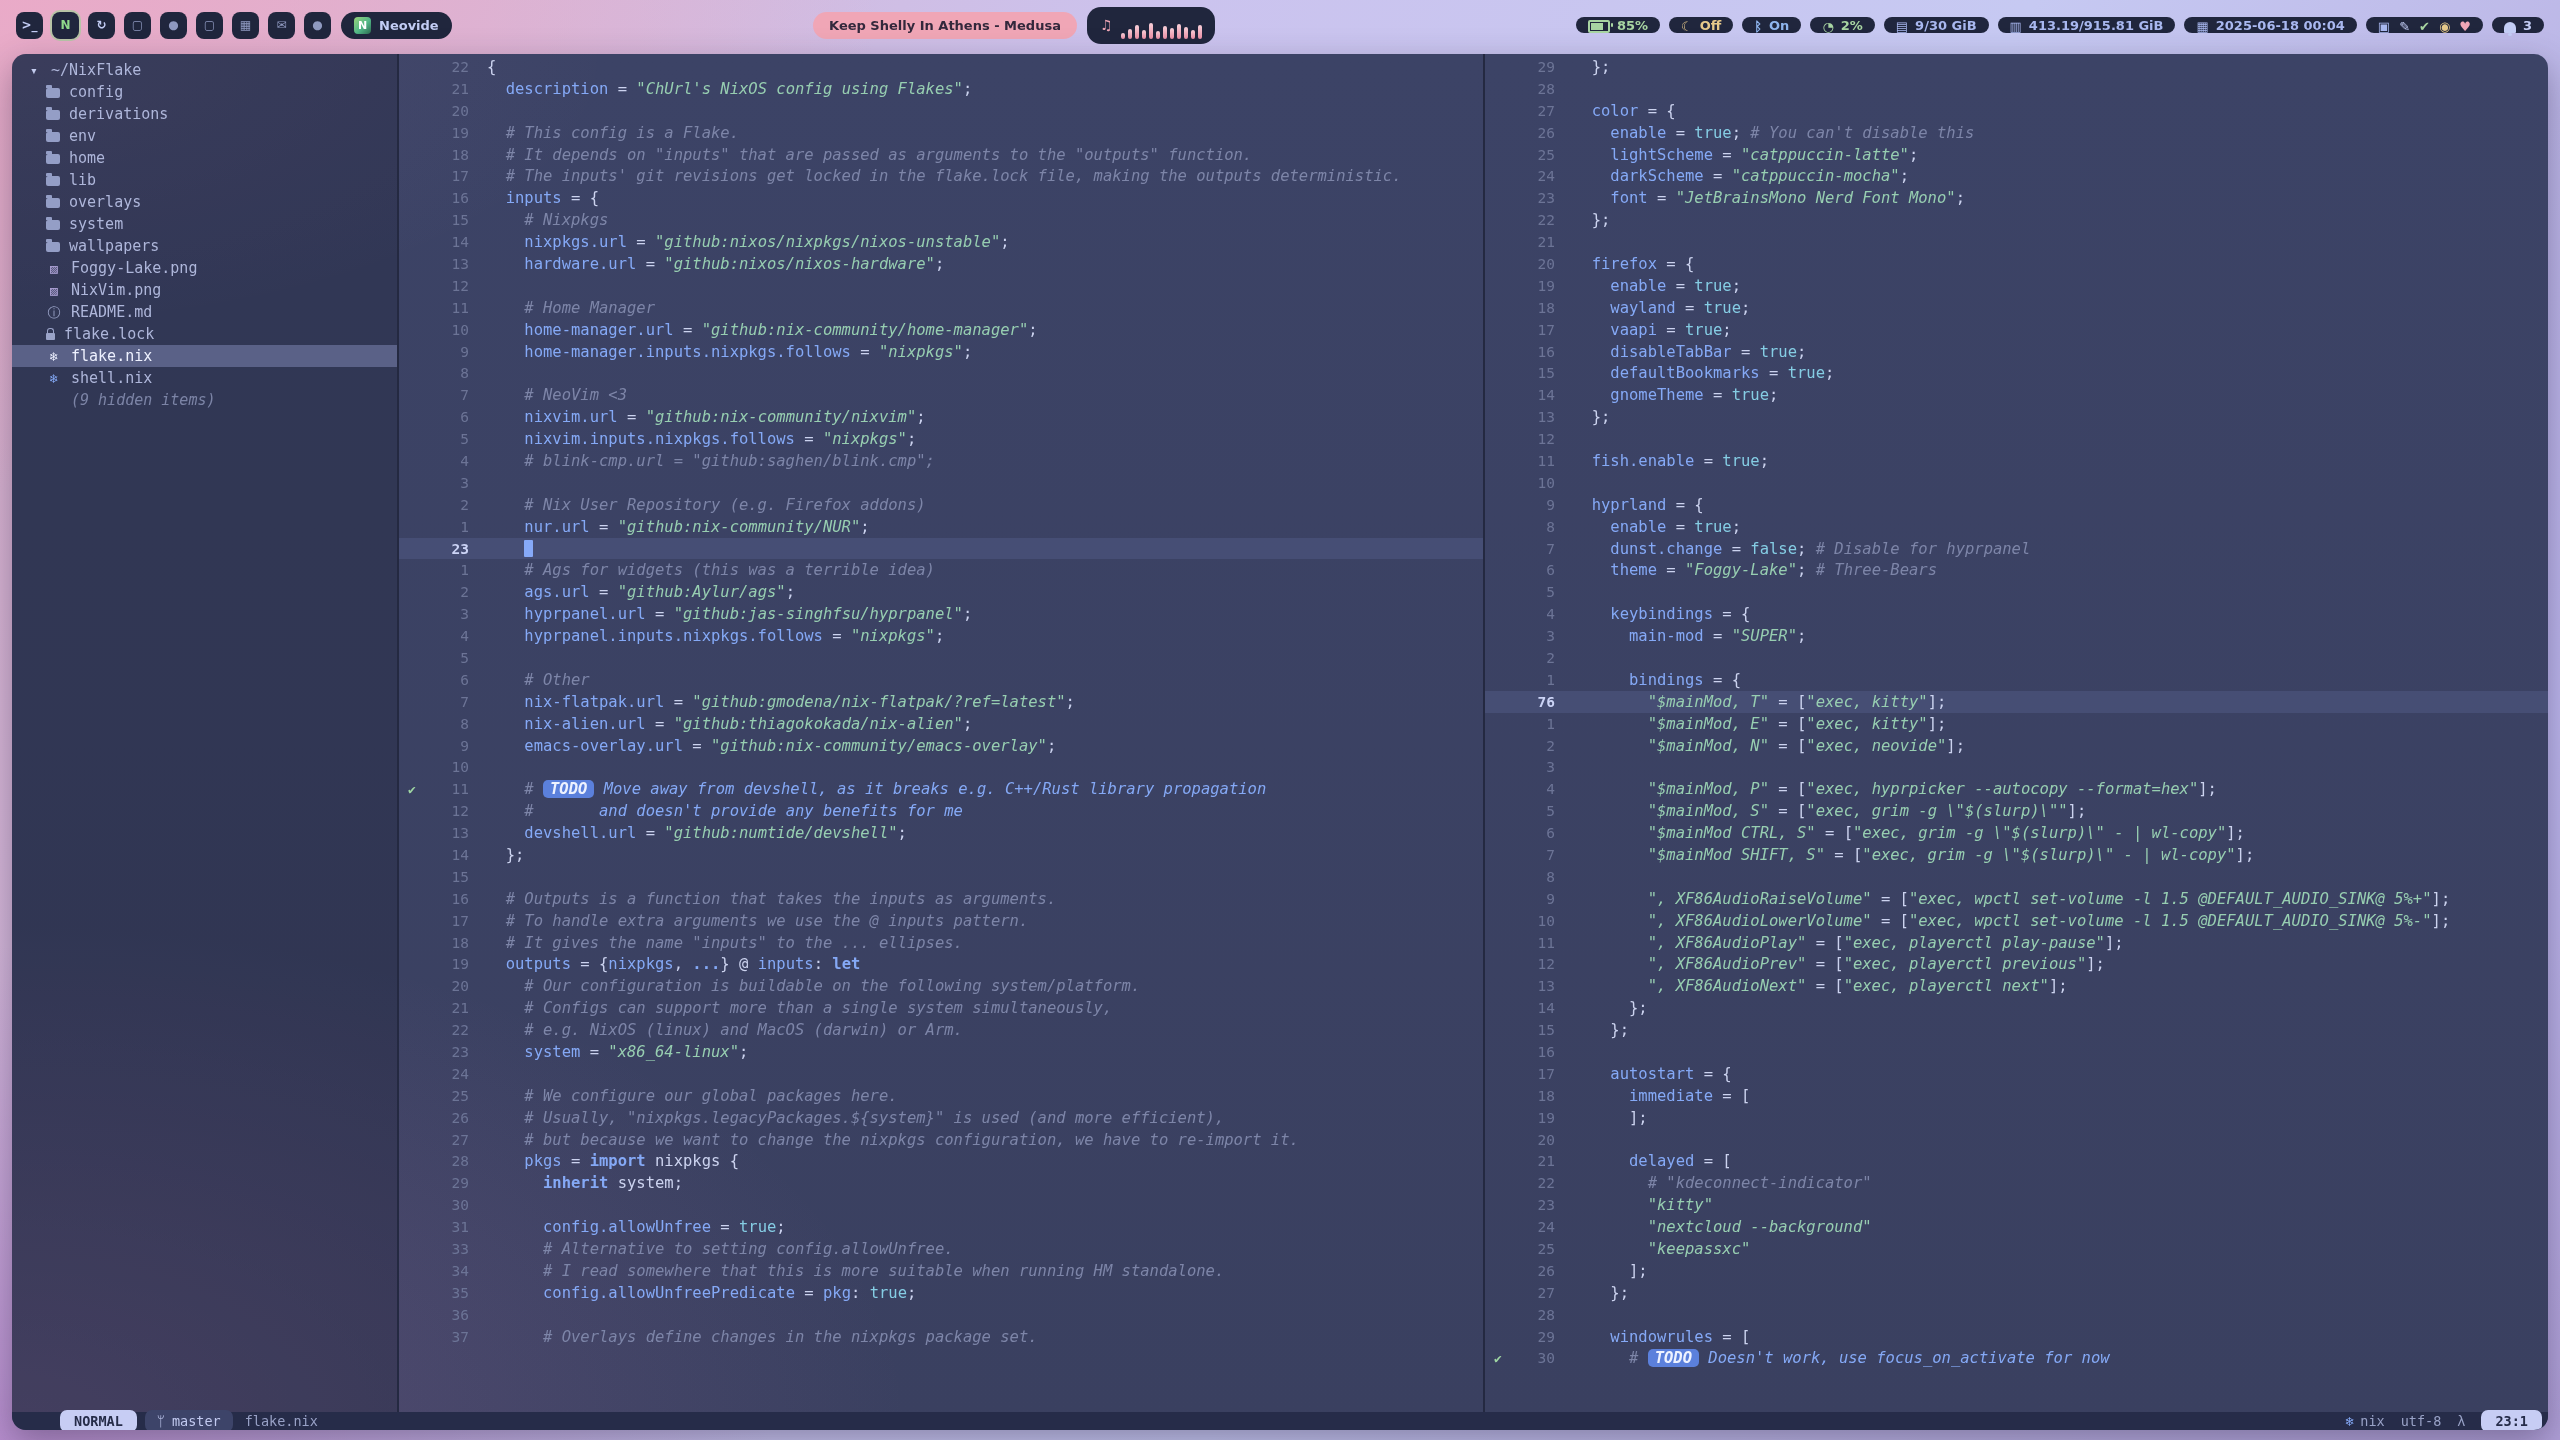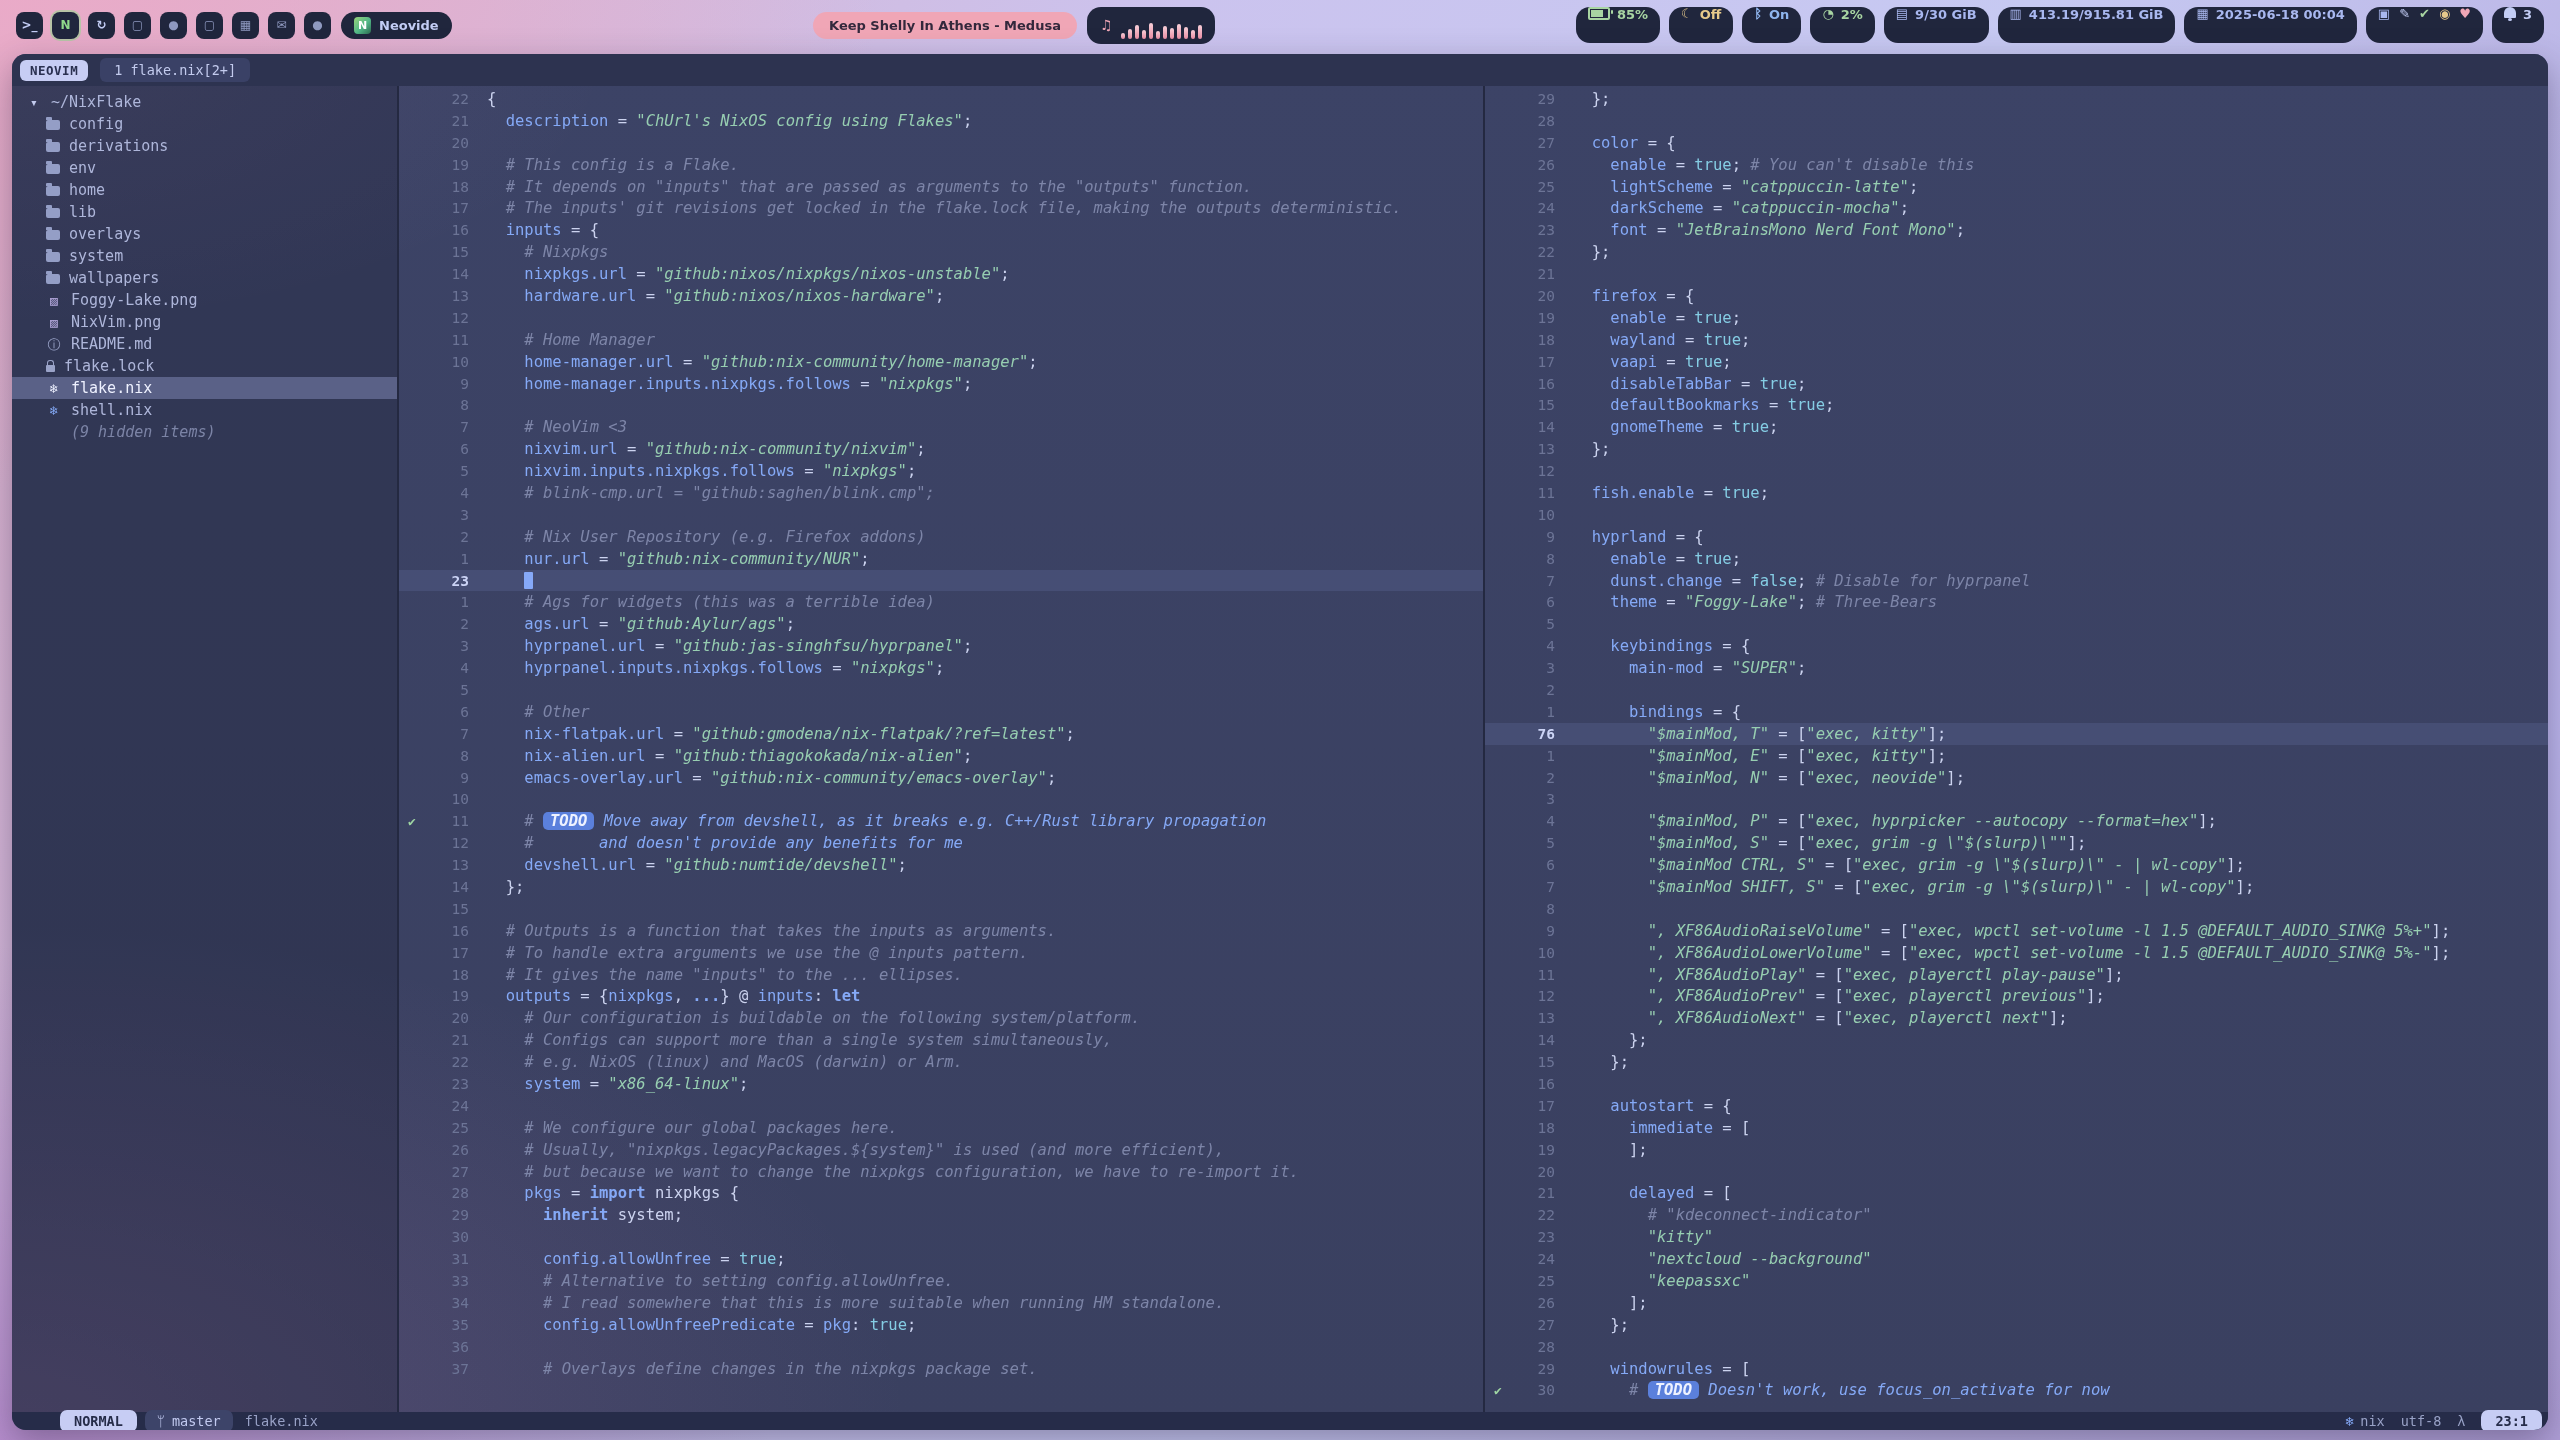--- a/index.html
+++ b/index.html
@@ -21,21 +21,21 @@
   .ws.active{box-shadow:0 0 0 2px rgba(143,217,139,.55);}
   .title-pill{display:flex;align-items:center;gap:8px;background:#20263d;border-radius:14px;height:27px;padding:0 13px;
       color:#c3cdf5;font-size:13px;font-weight:bold;}
   .n-logo{width:17px;height:17px;border-radius:4px;background:linear-gradient(135deg,#9ad37a,#52b788 55%,#2d6a4f);
       color:#fff;font-size:11px;font-weight:bold;display:flex;align-items:center;justify-content:center;}
   .music-pill{background:#f0a6b6;color:#33283c;font-weight:bold;font-size:13px;height:27px;border-radius:14px;
       display:flex;align-items:center;padding:0 16px;white-space:nowrap;}
   .viz-pill{background:#20263d;height:27px;border-radius:14px;display:flex;align-items:flex-end;gap:3px;padding:5px 13px;}
   .note-icon{color:#f0a6b6;font-size:14px;margin-right:5px;align-self:center;}
   .vbar{width:4px;background:linear-gradient(#f7d0d9,#ec8fa6);border-radius:2px;}
-  .pill{background:#20263d;height:36px;border-radius:14px;display:flex;align-items:flex-start;gap:7px;padding:0 12px;
+  .pill{background:#20263d;height:16px;border-radius:14px;display:flex;align-items:flex-end;gap:7px;padding:0 12px;
       font-size:13px;font-weight:bold;white-space:nowrap;}
   .picon{display:inline-flex;align-items:center;justify-content:center;font-size:13px;line-height:1;}
   .i-battery{width:18px;height:9px;border:2px solid currentColor;border-radius:2px;position:relative;font-size:0;}
   .i-battery::before{content:"";position:absolute;left:1px;top:1px;bottom:1px;width:70%;background:currentColor;}
   .i-battery::after{content:"";position:absolute;right:-5px;top:1px;width:2px;height:4px;background:currentColor;border-radius:1px;}
   .ticon{font-size:13px;line-height:1;}
   .tray{gap:9px;}
   .bell{width:12px;height:11px;background:#c3cdf5;border-radius:6px 6px 1px 1px;position:relative;}
   .bell::after{content:"";position:absolute;left:4px;bottom:-3px;width:4px;height:3px;border-radius:50%;background:#c3cdf5;}
   .bell-count{color:#c3cdf5;}
@@ -178,24 +178,20 @@
         <span class="ticon" style="color: rgb(240, 166, 182);">♥</span>
       </div>
     <div class="pill">
       <span class="bell"></span>
       <span class="bell-count">3</span>
     </div>
   </div>
 </div>
 
 <div class="window">
-  <div class="tabline">
-    <span class="app-pill">NEOVIM</span>
-    <span class="buffer-tab">1 flake.nix[2+]</span>
-  </div>
   <div class="main">
     <div class="tree">
         <div class="ftrow" style="padding-left: 14px;">
           <span class="fticon t-root">▾</span>
           <span class="ftname">~/NixFlake</span>
         </div>
         <div class="ftrow" style="padding-left: 34px;">
           <span class="fticon t-folder"></span>
           <span class="ftname">config</span>
         </div>

